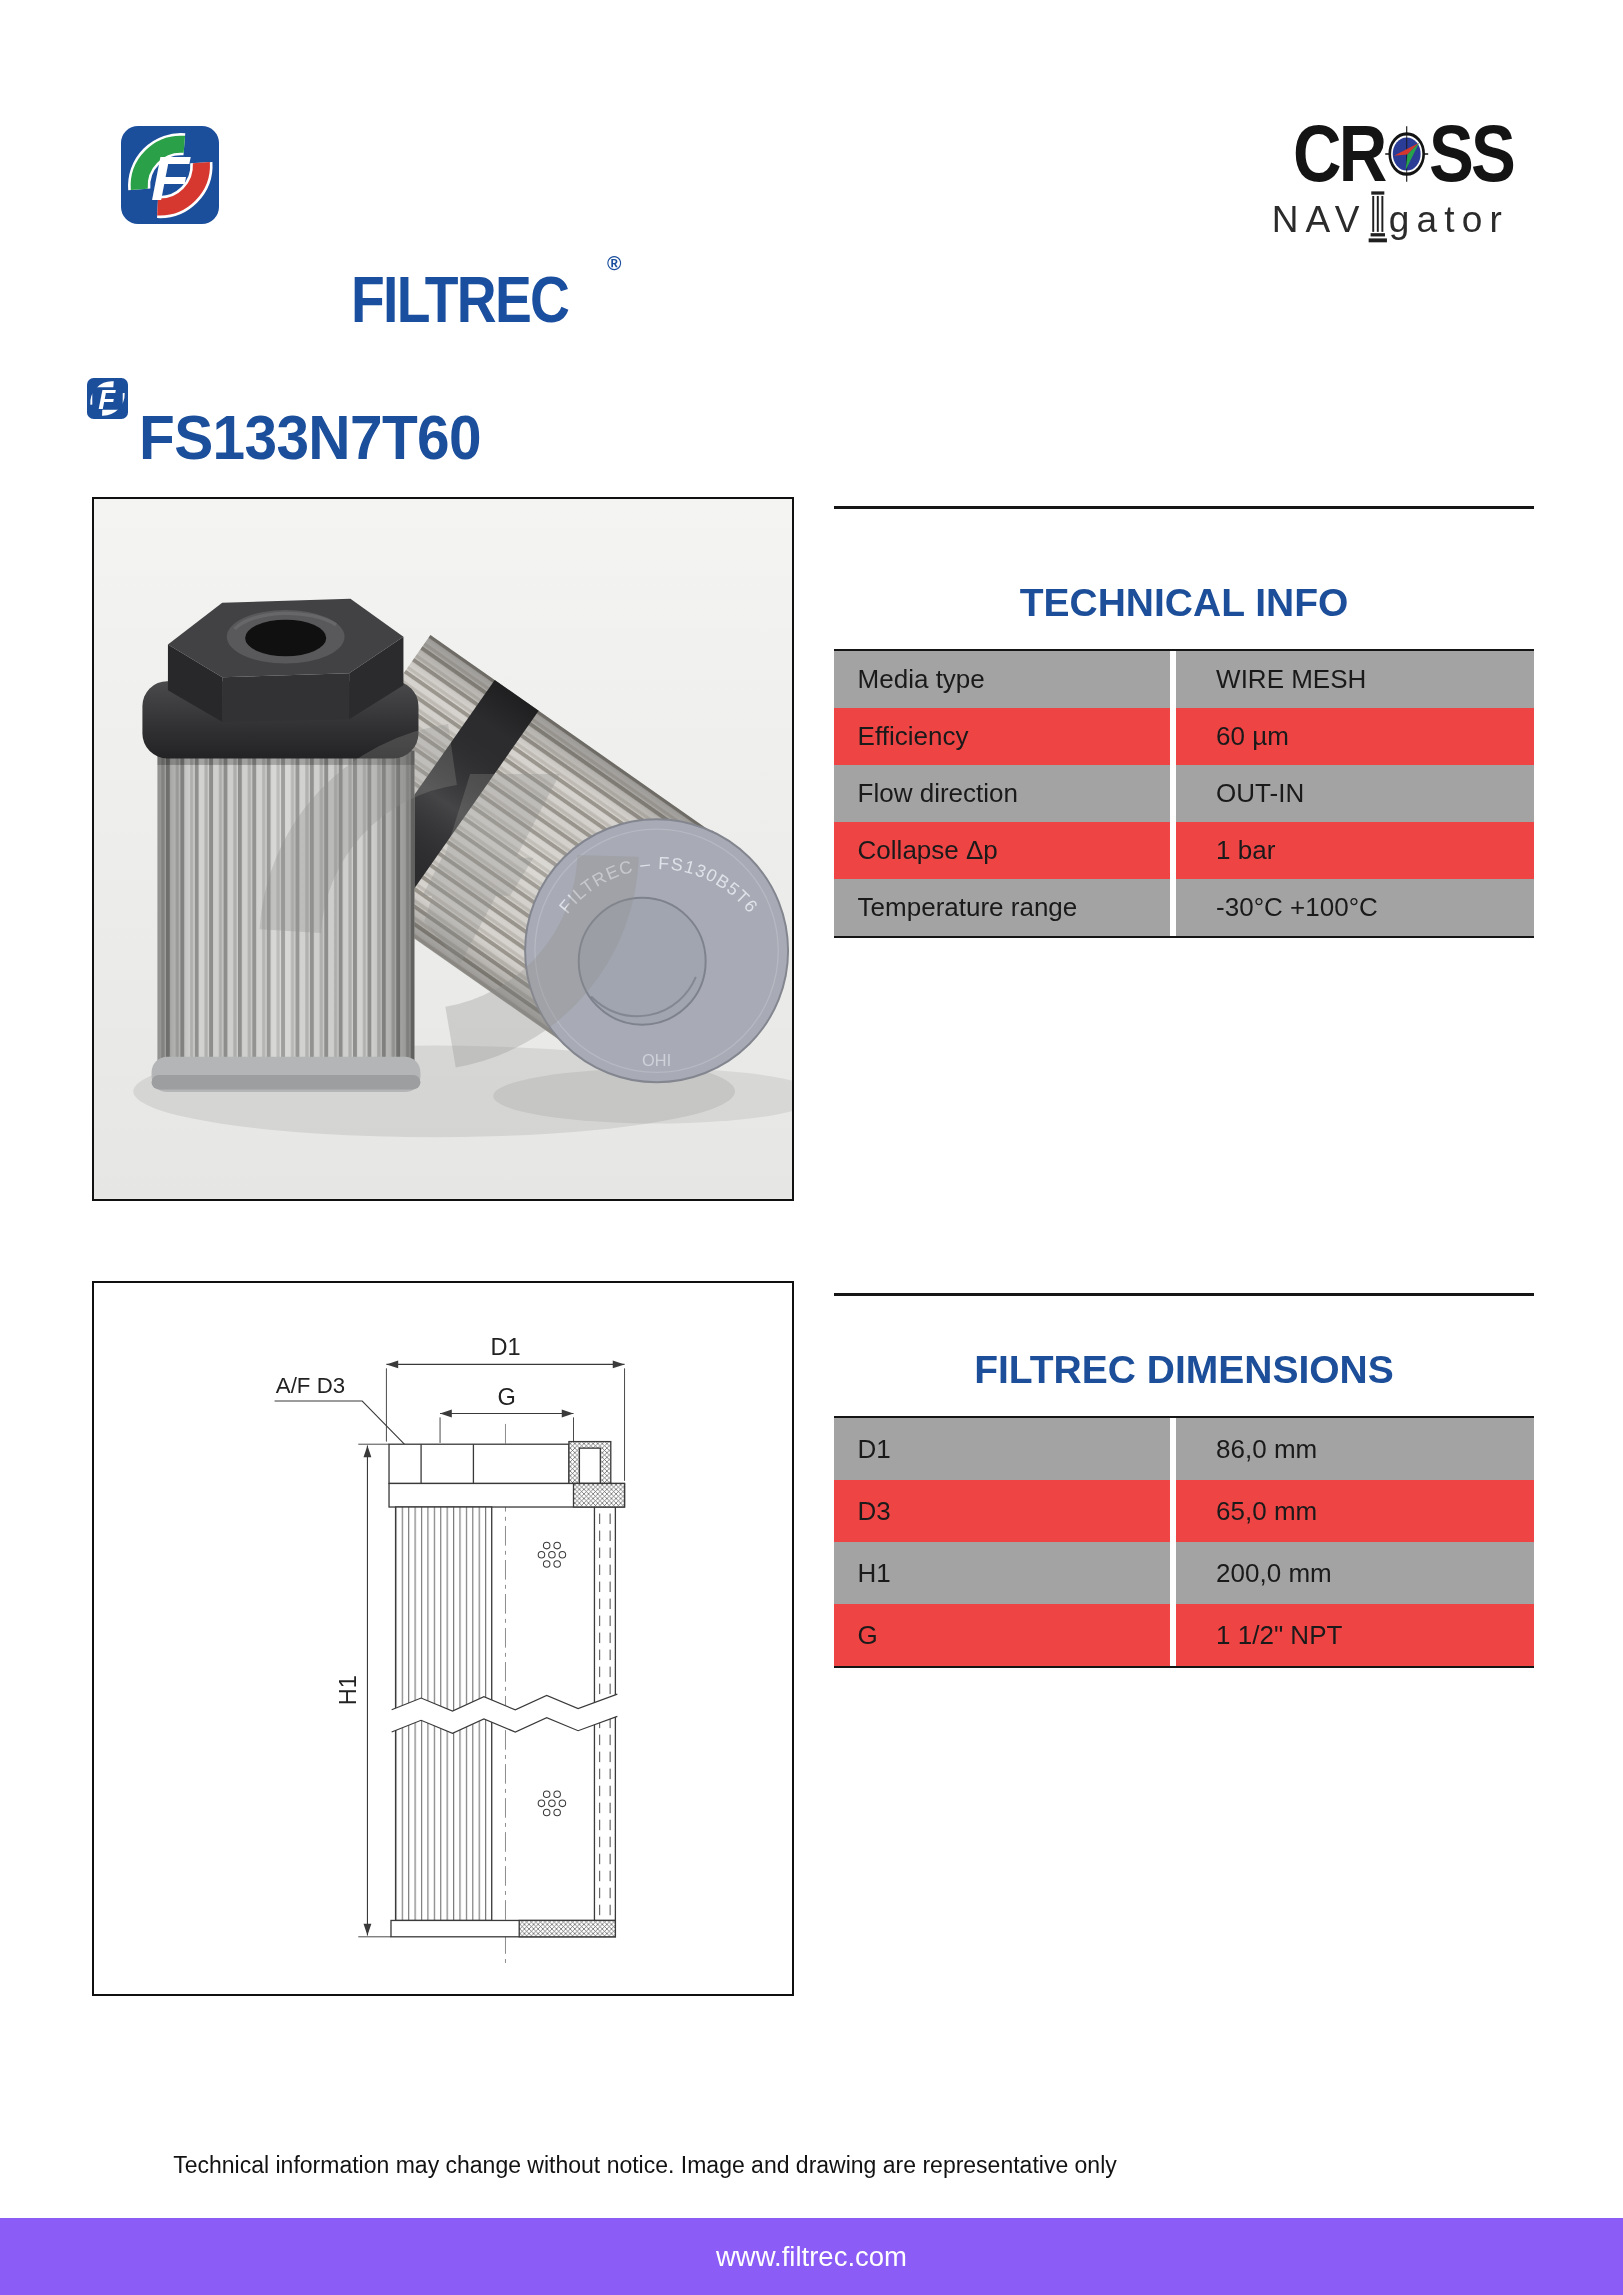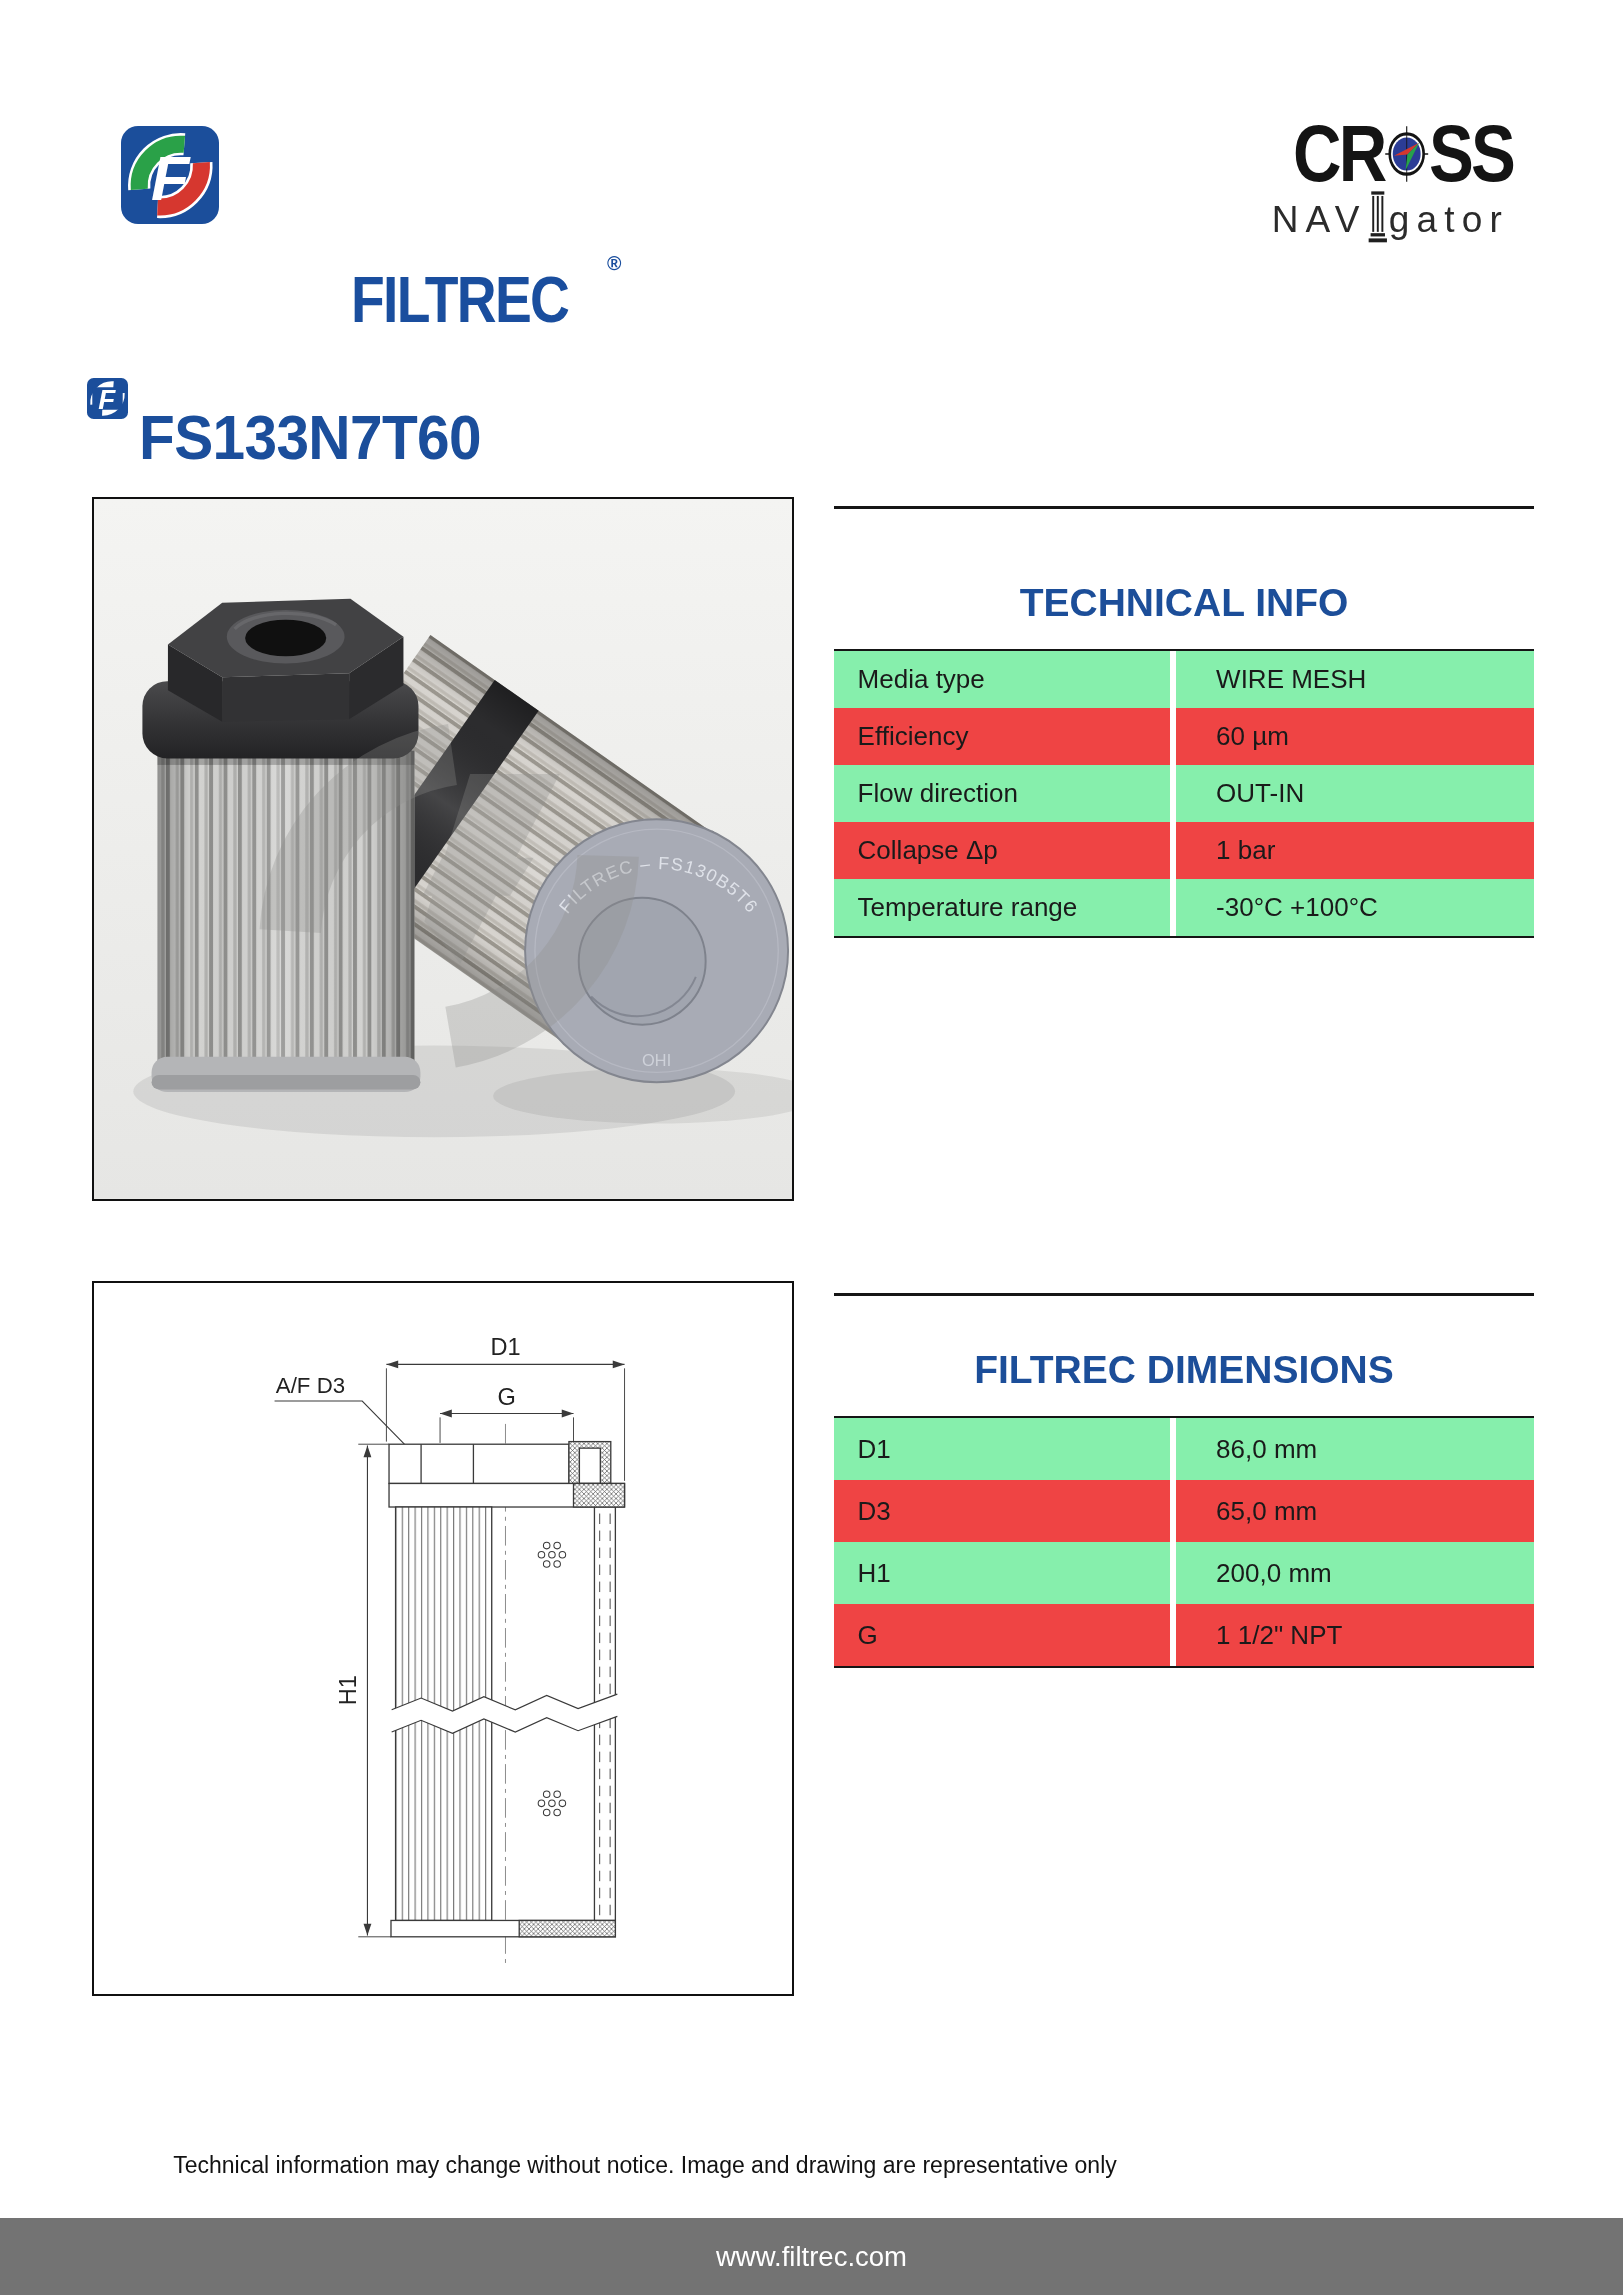--- a/index.html
+++ b/index.html
@@ -42,25 +42,25 @@
   .title-tech{top:581px;} .title-dims{top:1348px;}
 
   .spec-table{position:absolute;left:834px;width:700px;border-top:2.6px solid #151515;border-bottom:2.6px solid #151515;}
   .tech-table{top:649px;} .dims-table{top:1416px;}
   .spec-row{display:flex;}
   .tech-table .spec-row{height:57px;} .dims-table .spec-row{height:62px;}
   .cell{display:flex;align-items:center;font-size:26px;color:#1a1a1a;background:#ef4444;}
   .cell-label{width:312px;padding-left:23.6px;}
   .cell-gap{width:6.5px;background:#ffffff;}
   .cell-value{flex:1;padding-left:40px;}
-  .row-gray .cell{background:#86efac;}
+  .row-gray .cell{background:#a3a3a3;}
 
   
   .disclaimer{position:absolute;left:0;top:2152px;width:1290px;text-align:center;font-size:23px;color:#121212;}
-  .footer-bar{position:absolute;left:0;top:2218px;width:1623px;height:78px;background:#737373;}
+  .footer-bar{position:absolute;left:0;top:2218px;width:1623px;height:78px;background:#8b5cf6;}
   .footer-bar span{display:block;text-align:center;line-height:77px;font-size:27.5px;color:#ffffff;}
 </style>
 </head>
 <body>
 
 <div class="page">
 
   <div class="brand-logo">
     <svg class="brand-icon" viewBox="0 0 150 150">
       <rect x="0" y="0" width="150" height="150" rx="26" fill="#1b4e9b"></rect>

